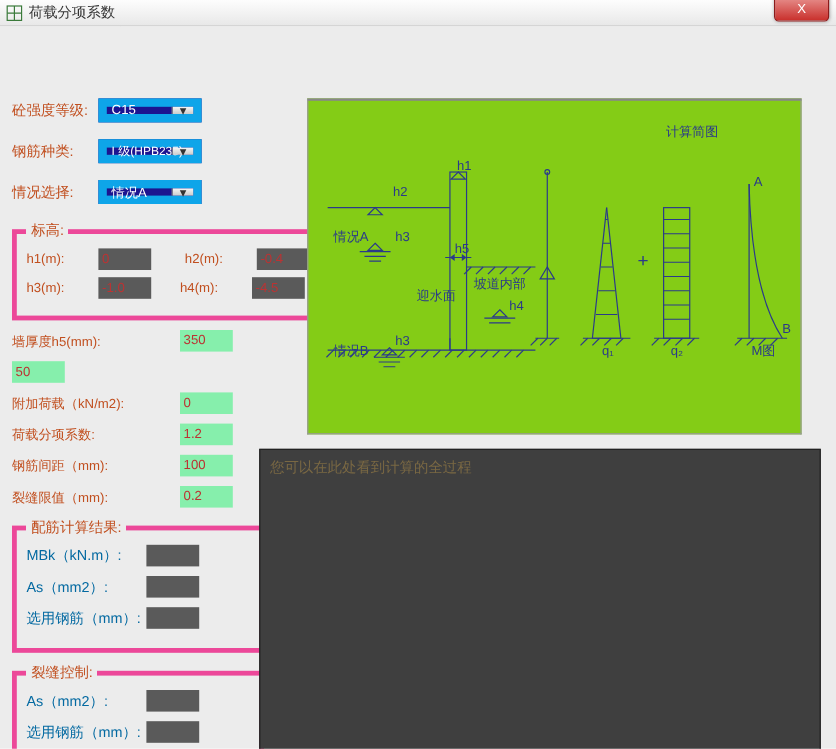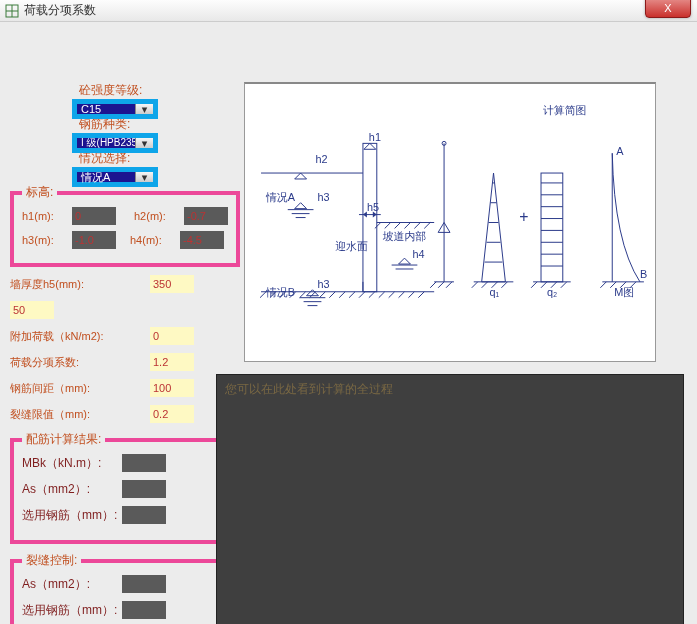--- a/index.html
+++ b/index.html
@@ -49,72 +49,71 @@
   .left-col {
     position: absolute;
     left: 10px; top: 60px;
     width: 210px;
   }
   .row {
     display: flex;
     align-items: center;
     margin-bottom: 14px;
     height: 20px;
-    flex-direction: column;
   }
   .lbl { color: #c14f1f; width: 72px; }
   .select {
     width: 86px; height: 20px;
     background: #1c1490;
     color: #fff;
-    border: 5px solid #0ea5e9;
+    border: 7px solid #0ea5e9;
     display:flex; align-items:center;
     padding: 0 4px;
     position: relative;
     font-size: 11px;
   }
   .select .arrow {
     position: absolute; right: 0; top:0;
     width: 18px; height: 100%;
     background: linear-gradient(#f5f5f5,#ccc);
     border-left: 1px solid #888;
     display:flex; align-items:center; justify-content:center;
     color:#333;
   }
   fieldset {
     border: 4px solid #ec4899;
     margin: 0 0 8px 0;
     padding: 6px 8px 8px 8px;
   }
   legend { color: #c14f1f; padding: 0 4px; font-size:12px;}
-  .fld-row { display:flex; align-items:center; margin-bottom:6px; gap:10px;}
+  .fld-row { display:flex; align-items:center; margin-bottom:6px; gap:20px;}
   .fld-row .sl { color:#c14f1f; width:40px; font-size:11px;}
   .val-box {
     width: 44px; height: 18px;
     background: #5a5a5a;
     color: #b33;
     border: none;
     padding: 0 3px;
     font-size: 11px;
     display:flex; align-items:center;
   }
   .param-row { display:flex; align-items:center; margin-bottom:8px;}
   .param-row .plbl { color:#c14f1f; width:140px; font-size:11px;}
   .param-row .pbox {
-    width: 44px; height:18px; background:#fef9c3; color:#b33;
+    width: 44px; height:18px; background:#86efac; color:#b33;
     font-size:11px; padding:0 3px; display:flex; align-items:center;
   }
   .res-row { display:flex; align-items:center; margin-bottom:8px;}
-  .res-row .rlbl { color:#7f1d1d; width:100px; font-size:12px;}
+  .res-row .rlbl { color:#0369a1; width:100px; font-size:12px;}
   .res-row .rbox { width:44px; height:18px; background:#5a5a5a;}
   .diagram {
     position:absolute;
-    left: 244px; top: 60px;
+    left: 256px; top: 60px;
     width: 412px; height: 280px;
-    background: #ffffff;
+    background: #84cc16;
     border: 1px solid #999;
     border-top: 2px solid #888;
   }
   .output {
     position:absolute;
     left: 216px; top: 352px;
     width: 468px; height: 260px;
     background: #3f3f3f;
     color: #7a6843;
     font-size: 12px;
@@ -181,21 +180,21 @@
 
     <fieldset>
       <legend>标高:</legend>
       <div class="fld-row">
         <span class="sl">h1(m):</span>
         <div class="val-box">
             <span>0</span>
           </div>
         <span class="sl" style="margin-left:8px;">h2(m):</span>
         <div class="val-box">
-            <span>-0.7</span>
+            <span>-0.4</span>
           </div>
       </div>
       <div class="fld-row">
         <span class="sl">h3(m):</span>
         <div class="val-box">
             <span>-1.0</span>
           </div>
         <span class="sl" style="margin-left:4px;">h4(m):</span>
         <div class="val-box">
             <span>-4.5</span>

